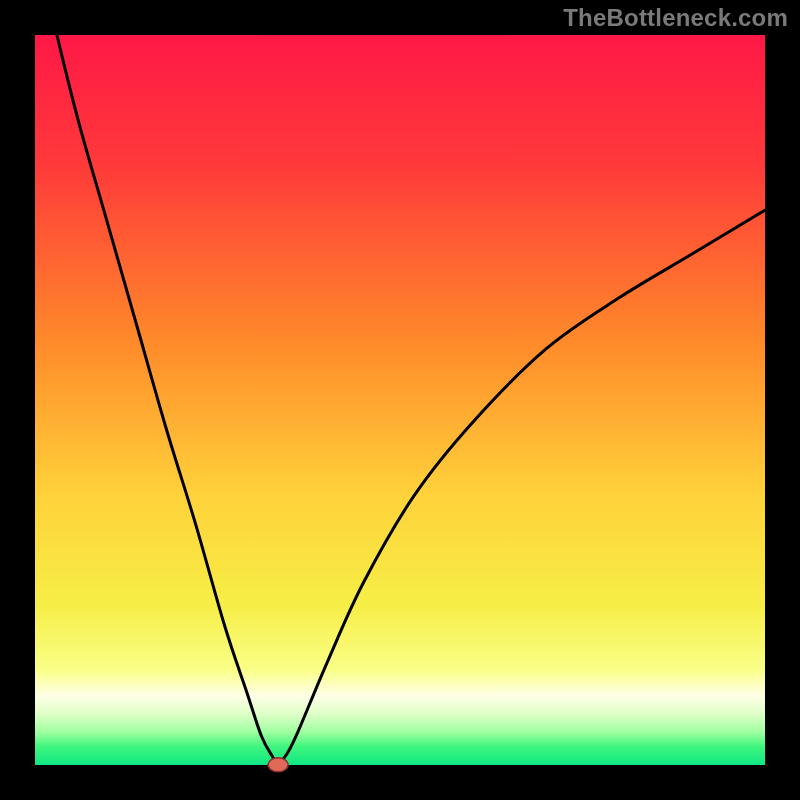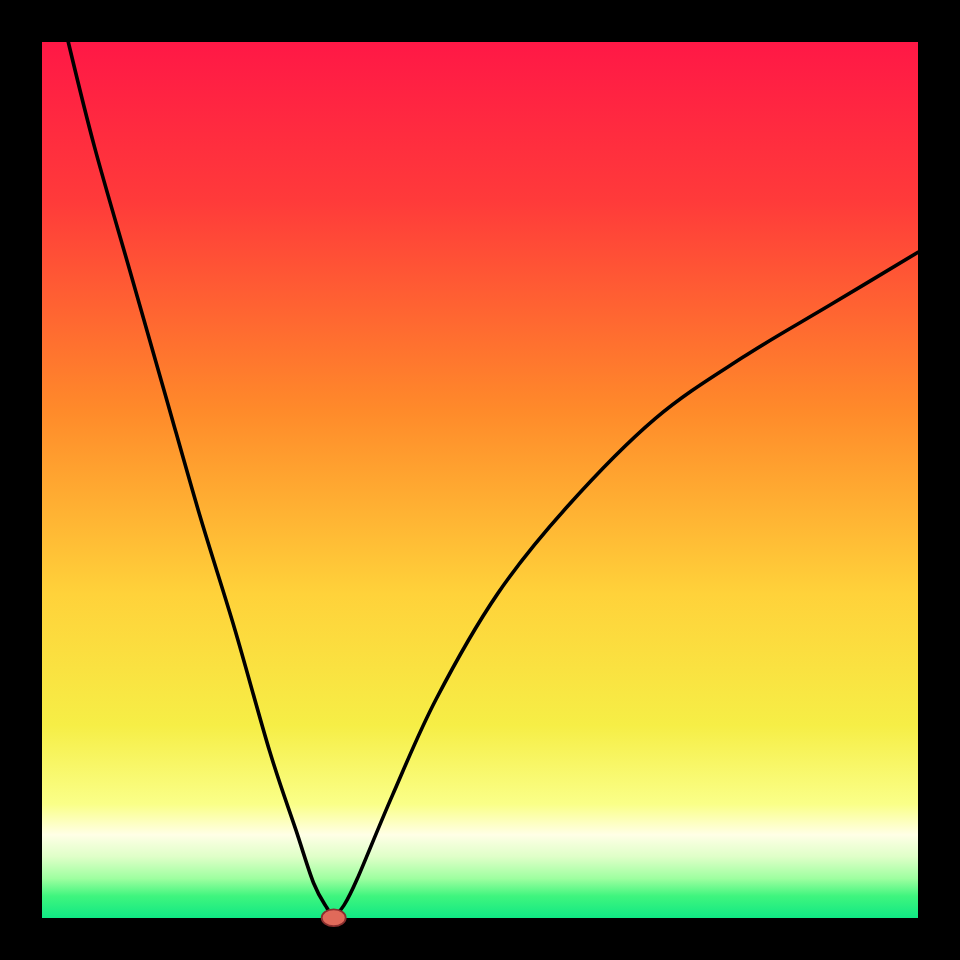--- a/index.html
+++ b/index.html
@@ -30,20 +30,21 @@
   svg {
     position: absolute;
     top: 0;
     left: 0;
   }
 </style>
 </head>
 <body>
 
 <div class="frame">
+  <div class="watermark">TheBottleneck.com</div>
 
   <svg id="chart-svg" width="800" height="800" viewBox="0 0 800 800">
     <defs>
       <linearGradient id="bg-grad" x1="0" y1="0" x2="0" y2="1">
           <stop offset="0%" stop-color="#ff1846"></stop>
           <stop offset="18%" stop-color="#ff3a3a"></stop>
           <stop offset="42%" stop-color="#ff8a2a"></stop>
           <stop offset="63%" stop-color="#ffd23a"></stop>
           <stop offset="78%" stop-color="#f6ee46"></stop>
           <stop offset="87%" stop-color="#faff88"></stop>

